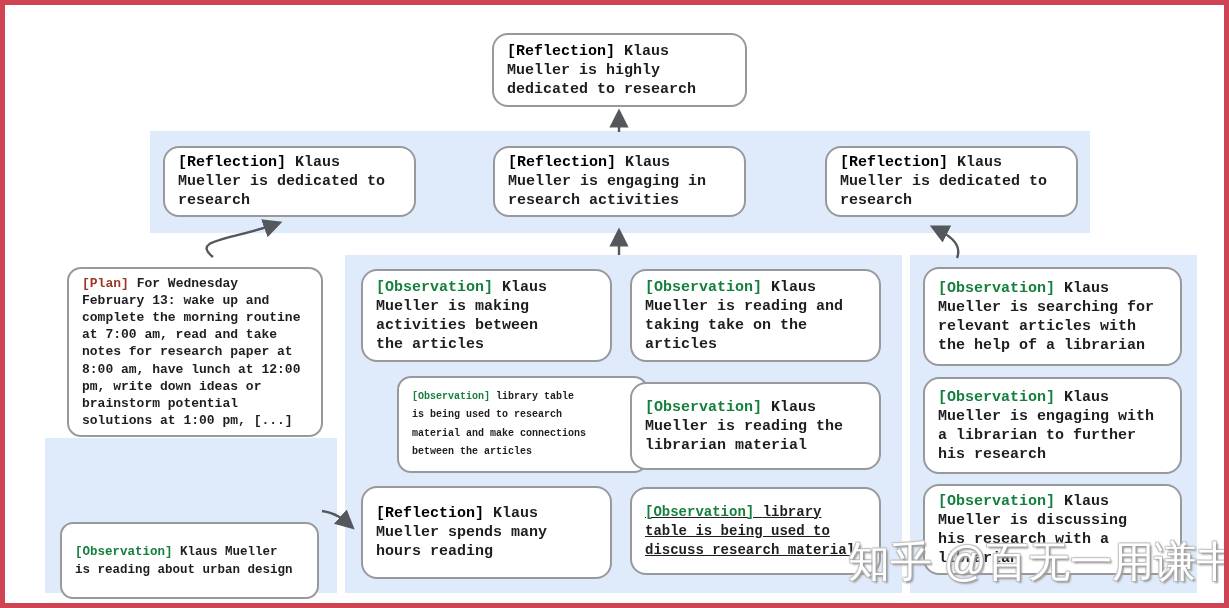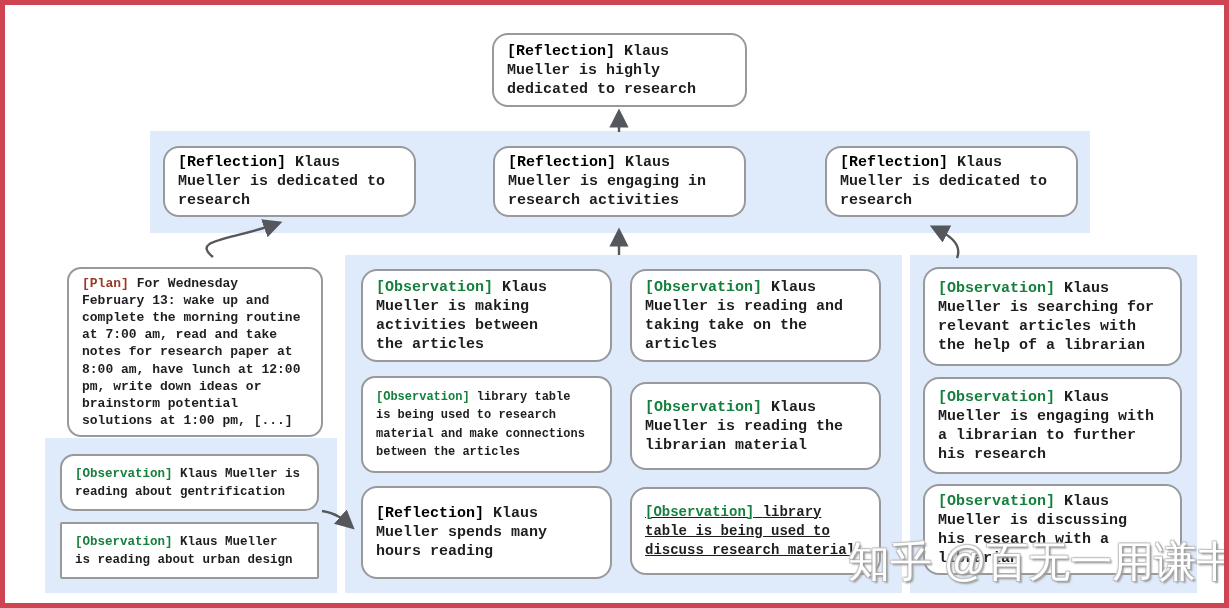--- a/index.html
+++ b/index.html
@@ -30,34 +30,34 @@
   }
   .node-inner{width:100%;}
   .txt{white-space:pre-line;}
   .tag-refl{color:#000000;}
   .tag-obs{color:#15803d;}
   .tag-plan{color:#9c3626;}
   .fs15{font-size:15px;line-height:19px;}
   .fs14{font-size:14px;line-height:19px;}
   .fs13{font-size:13px;line-height:17.2px;}
   .fs125{font-size:12.5px;line-height:18px;}
-  .fs12{font-size:12px;line-height:18.5px;}
+  .fs12{font-size:10px;line-height:18.5px;margin-left:36px;}
   
   .band-row2{left:145px;top:126px;width:940px;height:102px;}
   .band-bottom-left{left:40px;top:433px;width:292px;height:155px;}
   .band-middle{left:340px;top:250px;width:557px;height:338px;}
   .band-right{left:905px;top:250px;width:287px;height:338px;}
   
   .n-root{left:487px;top:28px;width:255px;height:74px;}
   .n-r2-left{left:158px;top:141px;width:253px;height:71px;}
   .n-r2-mid{left:488px;top:141px;width:253px;height:71px;}
   .n-r2-right{left:820px;top:141px;width:253px;height:71px;}
   .n-plan{left:62px;top:255px;width:256px;height:170px;border-radius:14px;margin-top:7px;}
   .n-obs-gent{left:55px;top:449px;width:259px;height:57px;border-radius:14px;}
-  .n-obs-urban{left:55px;top:517px;width:259px;height:57px;border-radius:2px;}
+  .n-obs-urban{left:55px;top:517px;width:259px;height:77px;border-radius:13px;}
   .n-obs-conn{left:356px;top:264px;width:251px;height:93px;}
   .n-obs-libres{left:356px;top:371px;width:251px;height:97px;border-radius:14px;}
   .n-refl-hours{left:356px;top:481px;width:251px;height:93px;}
   .n-obs-notes{left:625px;top:264px;width:251px;height:93px;}
   .n-obs-assigned{left:625px;top:377px;width:251px;height:88px;}
   .n-obs-libdisc{left:625px;top:482px;width:251px;height:88px;text-decoration:underline;}
   .n-obs-search{left:918px;top:262px;width:259px;height:99px;}
   .n-obs-engaging{left:918px;top:372px;width:259px;height:97px;}
   .n-obs-discussing{left:918px;top:479px;width:259px;height:91px;}
   .arrows{
@@ -128,24 +128,20 @@
 February 13: wake up and
 complete the morning routine
 at 7:00 am, read and take
 notes for research paper at
 8:00 am, have lunch at 12:00
 pm, write down ideas or
 brainstorm potential
 solutions at 1:00 pm, [...]</span></div>
   </div>
 
-  <div class="node n-obs-gent fs125">
-    <div class="node-inner"><span class="tag-obs">[Observation]</span> <span class="txt">Klaus Mueller is
-reading about gentrification</span></div>
-  </div>
 
   <div class="node n-obs-urban fs125">
     <div class="node-inner"><span class="tag-obs">[Observation]</span> <span class="txt">Klaus Mueller
 is reading about urban design</span></div>
   </div>
 
   <div class="node n-obs-conn fs15">
     <div class="node-inner"><span class="tag-obs">[Observation]</span> <span class="txt">Klaus
 Mueller is making
 activities between

